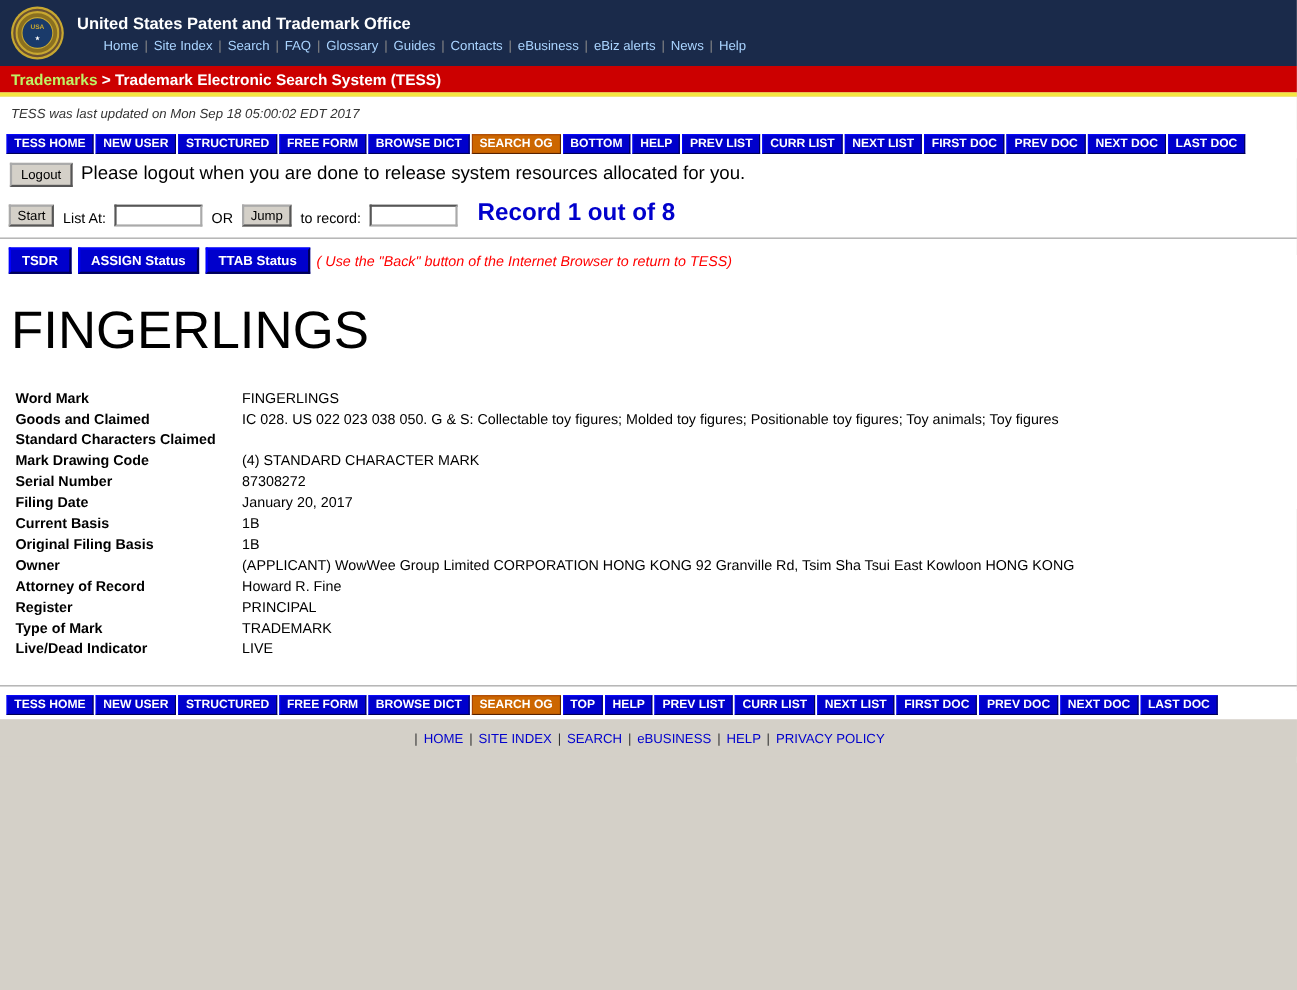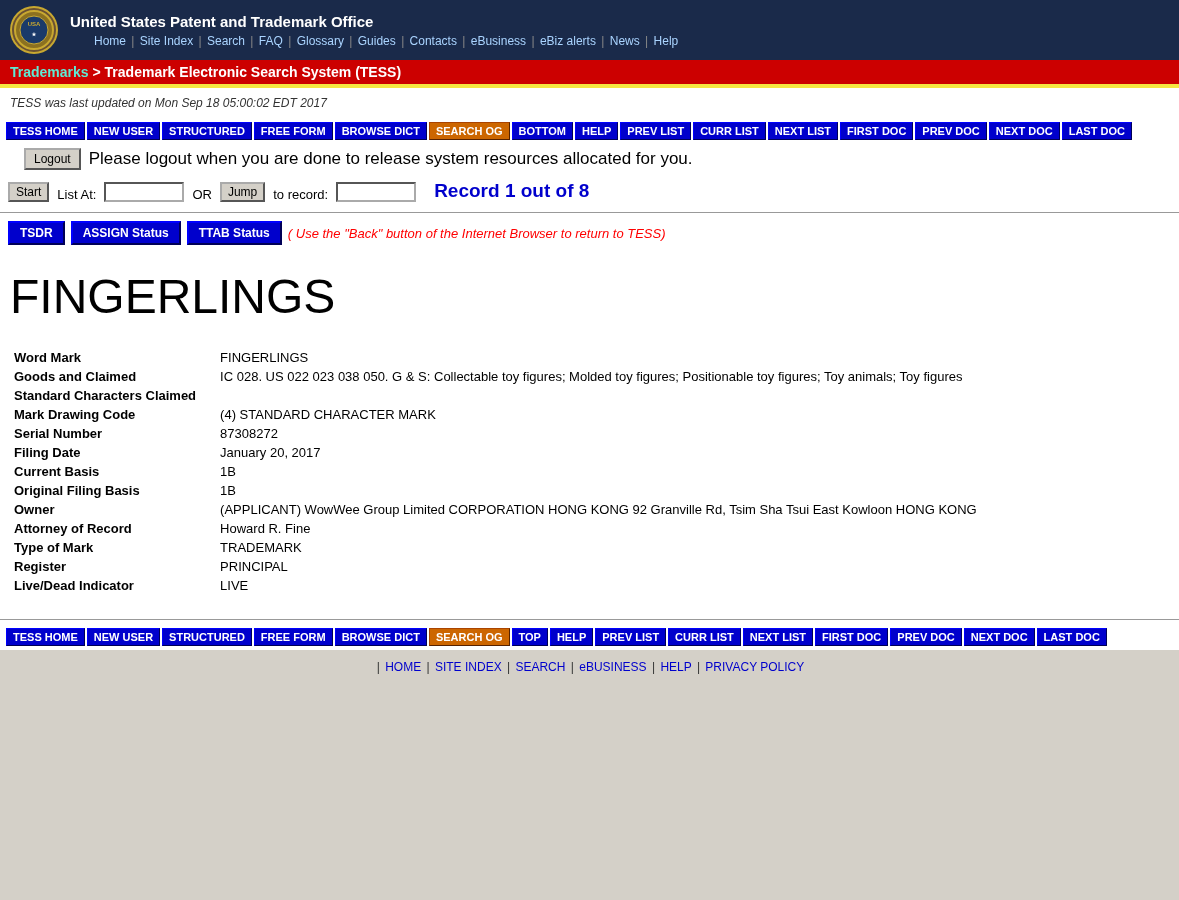--- a/index.html
+++ b/index.html
@@ -27,30 +27,30 @@
 
     
     .last-updated { padding: 8px 10px; font-size: 12px; font-style: italic; color: #333; }
 
     
     .toolbar { display: flex; flex-wrap: wrap; gap: 2px; padding: 4px 6px; background: white; }
     .btn { display: inline-block; padding: 2px 6px; font-size: 11px; font-weight: bold; color: white; background: #0000cc; border: 1px outset #0000aa; cursor: pointer; text-decoration: none; white-space: nowrap; }
     .btn-orange { background: #cc6600; border-color: #aa4400; }
 
     
-    .logout-bar { padding: 4px 24px; display: flex; align-items: center; gap: 8px; }
+    .logout-bar { padding: 4px 9px; display: flex; align-items: flex-start; gap: 8px; }
     .logout-btn { padding: 2px 8px; font-size: 12px; border: 2px outset #aaa; background: #d4d0c8; cursor: pointer; }
     .logout-text { font-size: 17px; }
 
     
     .record-bar { padding: 6px 8px; display: flex; align-items: flex-end; gap: 8px; }
     .record-small-btn { padding: 1px 6px; font-size: 12px; border: 2px outset #aaa; background: #d4d0c8; cursor: pointer; }
     .record-label { font-size: 13px; }
     .record-input { border: 2px inset #aaa; padding: 1px 4px; width: 80px; font-size: 12px; }
-    .record-count { font-size: 19px; font-weight: bold; color: #0000cc; margin-left: 10px; }
+    .record-count { font-size: 22px; font-weight: bold; color: #0000cc; margin-left: 10px; }
 
     
     .divider { border: none; border-top: 1px solid #999; margin: 4px 0; }
 
     
     .action-bar { padding: 4px 8px; display: flex; align-items: center; gap: 6px; }
     .action-btn { padding: 3px 10px; font-size: 12px; font-weight: bold; color: white; background: #0000cc; border: 2px outset #0000aa; cursor: pointer; }
     .back-msg { color: red; font-style: italic; font-size: 13px; }
 
     
@@ -95,21 +95,21 @@
       <a href="#">eBusiness</a><span> | </span>
       <a href="#">eBiz alerts</a><span> | </span>
       <a href="#">News</a><span> | </span>
       <a href="#">Help</a>
     </div>
   </div>
 </div>
 
 <div class="red-bar">
   <span class="red-bar-text">
-    <a href="#" style="color:#5eead4;text-decoration:none;">Trademarks</a>
+    <a href="#" style="color:#bef264;text-decoration:none;">Trademarks</a>
     <span> &gt; </span>
     <a href="#" style="color:white;text-decoration:none;">Trademark Electronic Search System (TESS)</a>
   </span>
 </div>
 
 <div class="yellow-bar"></div>
 
 <div class="main">
 
   <div class="last-updated">TESS was last updated on Mon Sep 18 05:00:02 EDT 2017</div>
@@ -196,26 +196,26 @@
           </tr>
           <tr>
             <td>Owner</td>
             <td>(APPLICANT) WowWee Group Limited CORPORATION HONG KONG 92 Granville Rd, Tsim Sha Tsui East Kowloon HONG KONG</td>
           </tr>
           <tr>
             <td>Attorney of Record</td>
             <td>Howard R. Fine</td>
           </tr>
           <tr>
+            <td>Register</td>
+            <td>PRINCIPAL</td>
+          </tr>
+          <tr>
             <td>Type of Mark</td>
             <td>TRADEMARK</td>
-          </tr>
-          <tr>
-            <td>Register</td>
-            <td>PRINCIPAL</td>
           </tr>
           <tr>
             <td>Live/Dead Indicator</td>
             <td>LIVE</td>
           </tr>
         </tbody>
     </table>
   </div>
 
   <hr class="divider">

